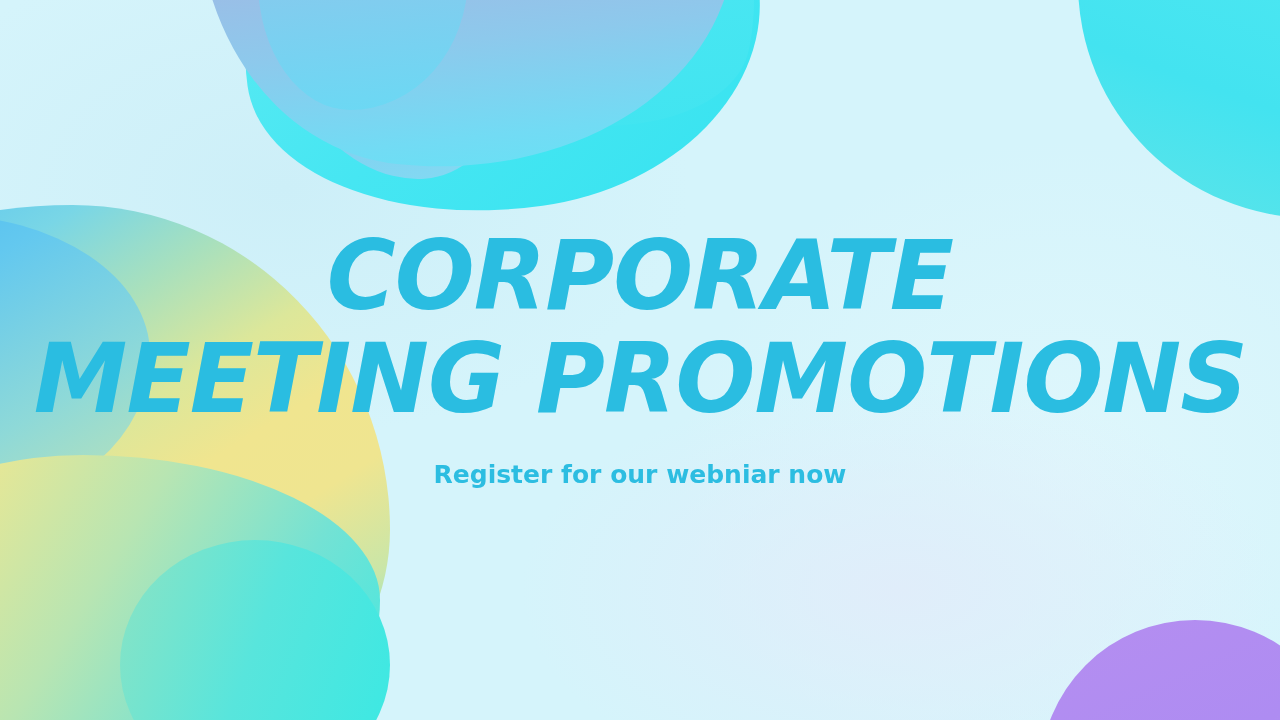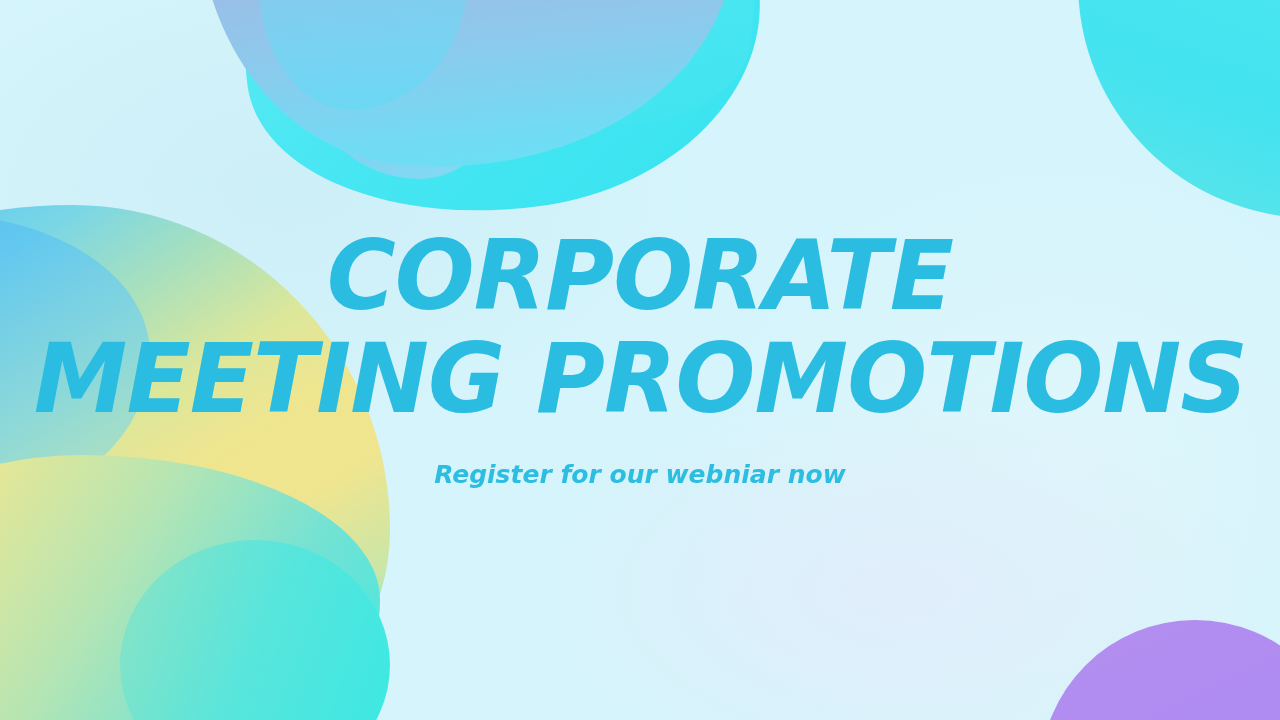--- a/index.html
+++ b/index.html
@@ -167,21 +167,20 @@
     white-space: nowrap;
     transform: scaleX(0.97);
   }
   .headline-line-1 { margin-bottom: -4px; }
   .subhead {
     margin: 8px;
     margin-top: 28px;
     color: #2cbde1;
     font-family: "DejaVu Sans", sans-serif;
     font-weight: bold;
-    font-style: italic;
     font-size: 25px;
     letter-spacing: 0px;
     white-space: nowrap;
   }
 </style>
 </head>
 <body>
 
 <div id="slide">
 

